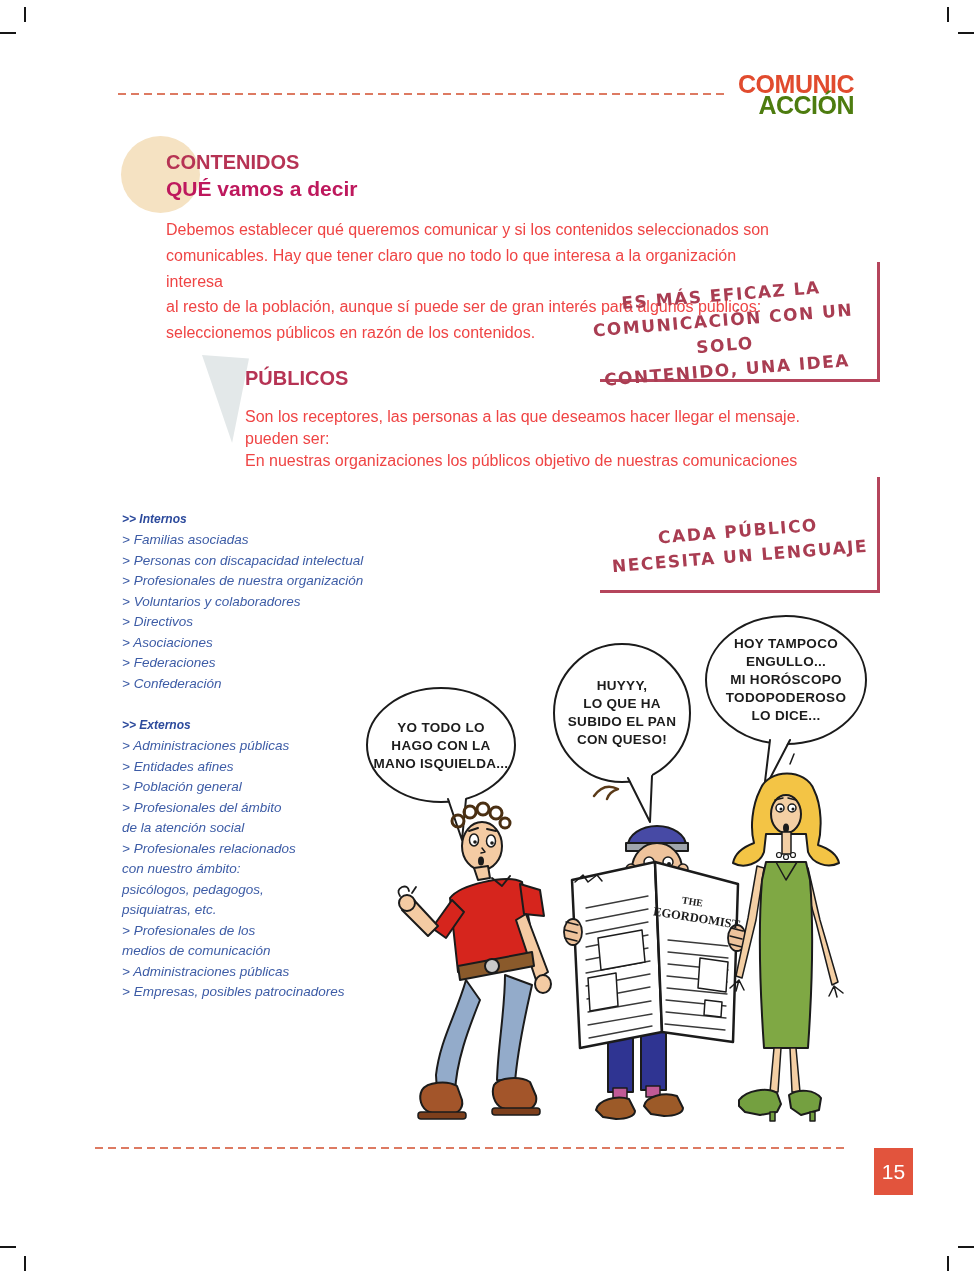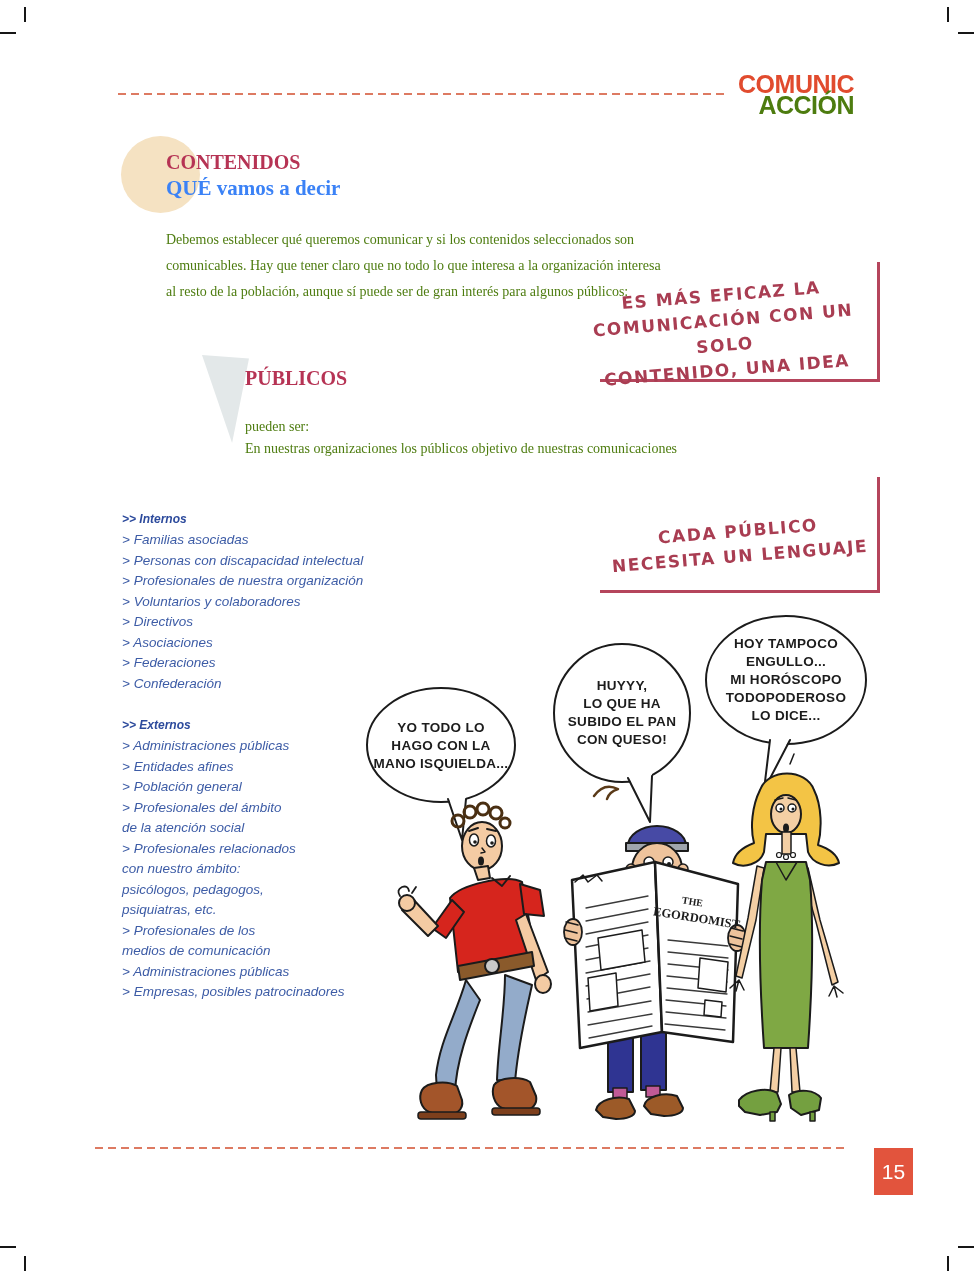--- a/index.html
+++ b/index.html
@@ -18,26 +18,26 @@
   .brand{position:absolute;left:640px;top:74px;width:214px;text-align:right;
     font-weight:bold;font-size:25px;line-height:21px;letter-spacing:-0.5px;}
   .brand-l1{color:#e14b2e;}
   .brand-l2{color:#4d7c0f;}
   
   .circle-beige{position:absolute;left:121px;top:136px;width:79px;height:77px;
     border-radius:50%;background:#f5e2c2;}
   .triangle-gray{position:absolute;left:202px;top:355px;width:47px;height:88px;
     background:#e3e8e9;clip-path:polygon(0% 0%,100% 4%,64% 100%);}
   
-  .section{position:absolute;font-family:Liberation Serif, serif;}
+  .section{position:absolute;}
   .sec-contenidos{left:166px;top:150px;width:620px;}
   .sec-publicos{left:245px;top:366px;width:560px;}
   .kicker{color:#b63354;font-weight:bold;font-size:20px;line-height:25px;}
-  .sec-title{color:#3b82f6;font-weight:bold;font-size:21px;line-height:27px;}
-  .bodytext{margin-top:25px;color:#4d7c0f;font-size:14px;}
+  .sec-title{color:#be185d;font-weight:bold;font-size:21px;line-height:27px;}
+  .bodytext{margin-top:15px;color:#ef4444;font-size:16px;}
   .sec-contenidos .bodyline{line-height:25.8px;}
   .sec-publicos .bodyline{line-height:22px;}
   
   .note-frame{position:absolute;border-right:3px solid #b5455c;border-bottom:3px solid #b5455c;}
   .frame-1{left:600px;top:262px;width:277px;height:117px;}
   .frame-2{left:600px;top:477px;width:277px;height:113px;}
   .note{position:absolute;color:#a93d52;font-family:"DejaVu Sans",sans-serif;
     font-weight:600;font-size:17px;line-height:25px;letter-spacing:1.5px;
     text-align:center;transform:rotate(-4.6deg);}
   .note-1{left:568px;top:283px;width:312px;}
@@ -81,33 +81,35 @@
   <div class="circle-beige"></div>
   <div class="triangle-gray"></div>
 
   <div class="section sec-contenidos">
     <div class="kicker">CONTENIDOS</div>
     <div class="sec-title">QUÉ vamos a decir</div>
     <div class="bodytext">
       <div class="bodyline">Debemos establecer qué queremos comunicar y si los contenidos seleccionados son</div>
       <div class="bodyline">comunicables. Hay que tener claro que no todo lo que interesa a la organización interesa</div>
       <div class="bodyline">al resto de la población, aunque sí puede ser de gran interés para algunos públicos:</div>
+      <div class="bodyline">seleccionemos públicos en razón de los contenidos.</div>
     </div>
   </div>
 
   <div class="note-frame frame-1"></div>
   <div class="note note-1">
     <div>ES MÁS EFICAZ LA</div>
     <div>COMUNICACIÓN CON UN SOLO</div>
     <div>CONTENIDO, UNA IDEA</div>
   </div>
 
   <div class="section sec-publicos">
     <div class="kicker">PÚBLICOS</div>
     <div class="bodytext">
+      <div class="bodyline">Son los receptores, las personas a las que deseamos hacer llegar el mensaje.</div>
       <div class="bodyline">pueden ser:</div>
       <div class="bodyline">En nuestras organizaciones los públicos objetivo de nuestras comunicaciones</div>
     </div>
   </div>
 
   <div class="note-frame frame-2"></div>
   <div class="note note-2">
     <div>CADA PÚBLICO</div>
     <div>NECESITA UN LENGUAJE</div>
   </div>

